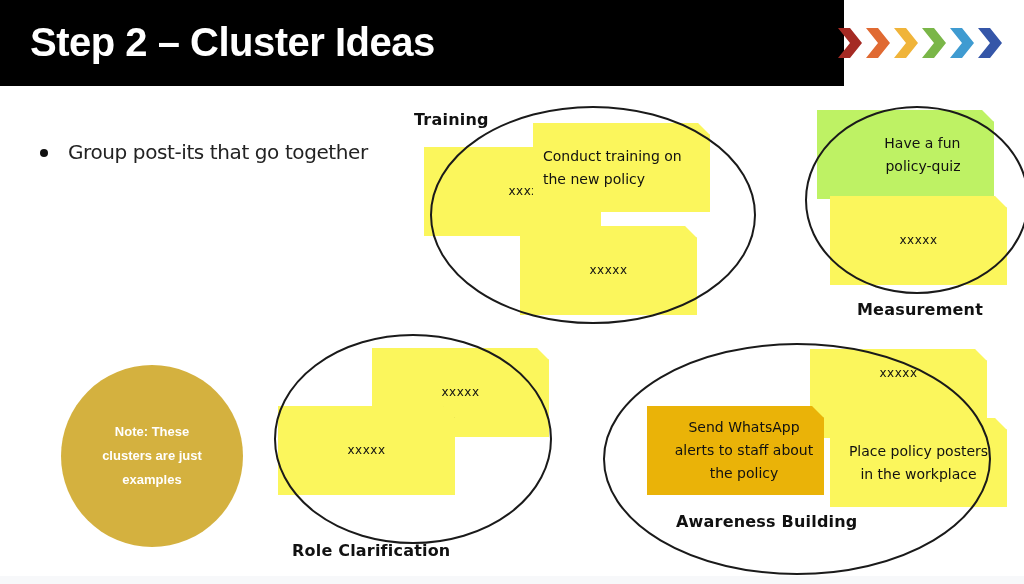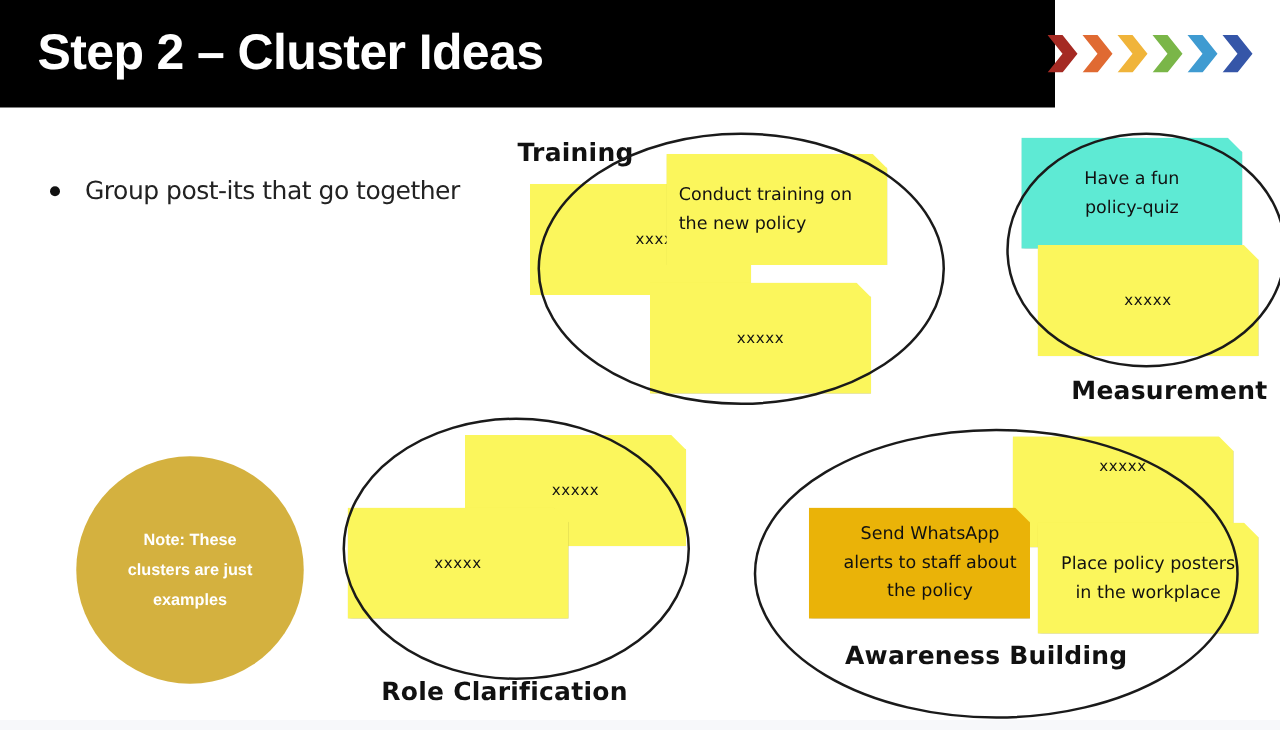--- a/index.html
+++ b/index.html
@@ -14,21 +14,21 @@
   .bullets li .dot { position: absolute; left: 2px; top: 11px; width: 8px; height: 8px; border-radius: 50%; background: #111111; }
 
   .note-circle { position: absolute; left: 61px; top: 365px; width: 182px; height: 182px; border-radius: 50%; background: #d4b13f; display: flex; align-items: center; justify-content: center; text-align: center; }
   .note-circle span { color: #ffffff; font-weight: bold; font-size: 13px; line-height: 24px; width: 120px; font-family: "Liberation Sans", sans-serif; }
 
   .postit { position: absolute; width: 177px; height: 89px; background: #fbf65c; box-shadow: 1px 2px 3px rgba(0,0,0,0.28); clip-path: polygon(0 0, calc(100% - 12px) 0, 100% 12px, 100% 100%, 0 100%); display: flex; align-items: center; justify-content: center; text-align: center; }
   .postit .txt { font-family: "DejaVu Sans", sans-serif; font-size: 14px; color: #111111; line-height: 23px; padding: 0 10px; }
   .postit .txt.plain { font-size: 12px; letter-spacing: 0.5px; }
 
   .cluster-svg { position: absolute; left: 0; top: 0; width: 1024px; height: 584px; pointer-events: none; }
-  .cluster-label { position: absolute; font-family: "DejaVu Sans", sans-serif; font-size: 20px; color: #111111; white-space: nowrap; font-weight: bold; letter-spacing: 0.2px; }
+  .cluster-label { position: absolute; font-family: "DejaVu Sans", sans-serif; font-size: 16px; color: #111111; white-space: nowrap; font-weight: bold; letter-spacing: 0.2px; }
 </style>
 </head>
 <body>
 
 <div class="header">
   <div class="title">Step 2 – Cluster Ideas</div>
   <svg class="chevrons" viewBox="0 0 170 30">
     <polygon points="0,0 12,0 24,15 12,30 0,30 12,15" fill="#a52a23"></polygon>
     <polygon points="28,0 40,0 52,15 40,30 28,30 40,15" fill="#e06a32"></polygon>
     <polygon points="56,0 68,0 80,15 68,30 56,30 68,15" fill="#f0b43a"></polygon>
@@ -50,35 +50,35 @@
     <span class="txt plain" style="padding-left:40px;">xxxxx</span>
   </div>
 <div class="postit" style="left: 533px; top: 123px; background: rgb(251, 246, 92);">
     <span class="txt" style="text-align:left;">Conduct training on the new policy</span>
   </div>
 <div class="postit" style="left: 520px; top: 226px; background: rgb(251, 246, 92);">
     <span class="txt plain">xxxxx</span>
   </div>
 <div class="cluster-label" style="left:414px; top:110px;">Training</div>
 
-<div class="postit" style="left: 817px; top: 110px; background: #5eead4;">
+<div class="postit" style="left: 817px; top: 110px; background: #bef264; text-align: right;">
     <span class="txt" style="width:110px;">Have a fun policy-quiz</span>
   </div>
 <div class="postit" style="left: 830px; top: 196px; background: rgb(251, 246, 92);">
     <span class="txt plain">xxxxx</span>
   </div>
 <div class="cluster-label" style="left:857px; top:300px;">Measurement</div>
 
 <div class="postit" style="left: 372px; top: 348px; background: rgb(251, 246, 92);">
     <span class="txt plain">xxxxx</span>
   </div>
 <div class="postit" style="left: 278px; top: 406px; background: rgb(251, 246, 92);">
     <span class="txt plain">xxxxx</span>
   </div>
-<div class="cluster-label" style="left:305px; top:541px;">Role Clarification</div>
+<div class="cluster-label" style="left:292px; top:541px;">Role Clarification</div>
 
 <div class="postit" style="left: 810px; top: 349px; background: rgb(251, 246, 92);">
     <span class="txt plain" style="margin-top:-40px;">xxxxx</span>
   </div>
 <div class="postit" style="left: 647px; top: 406px; background: #eab308; justify-content: flex-end;">
     <span class="txt" style="width:140px;">Send WhatsApp alerts to staff about the policy</span>
   </div>
 <div class="postit" style="left: 830px; top: 418px; background: rgb(251, 246, 92);">
     <span class="txt" style="width:140px;">Place policy posters in the workplace</span>
   </div>

